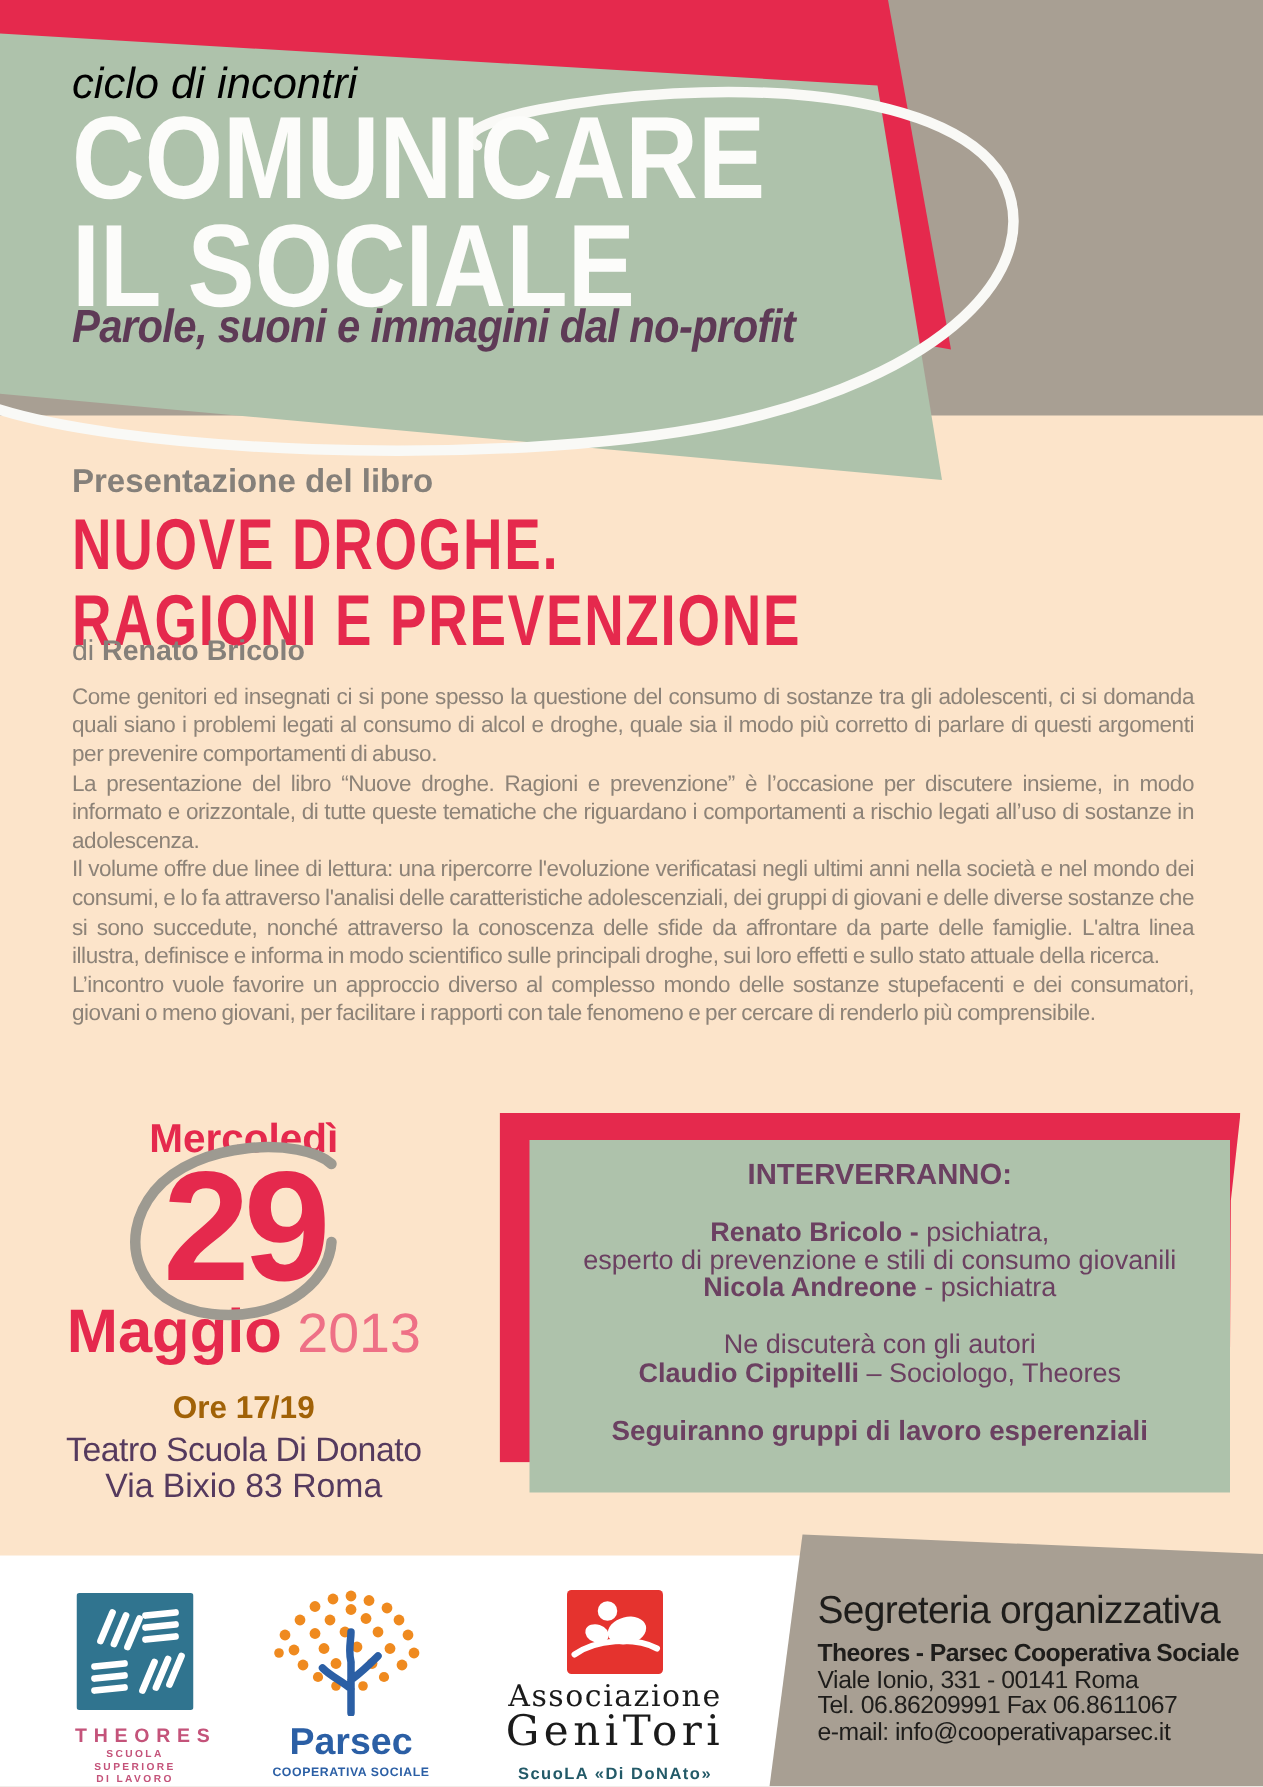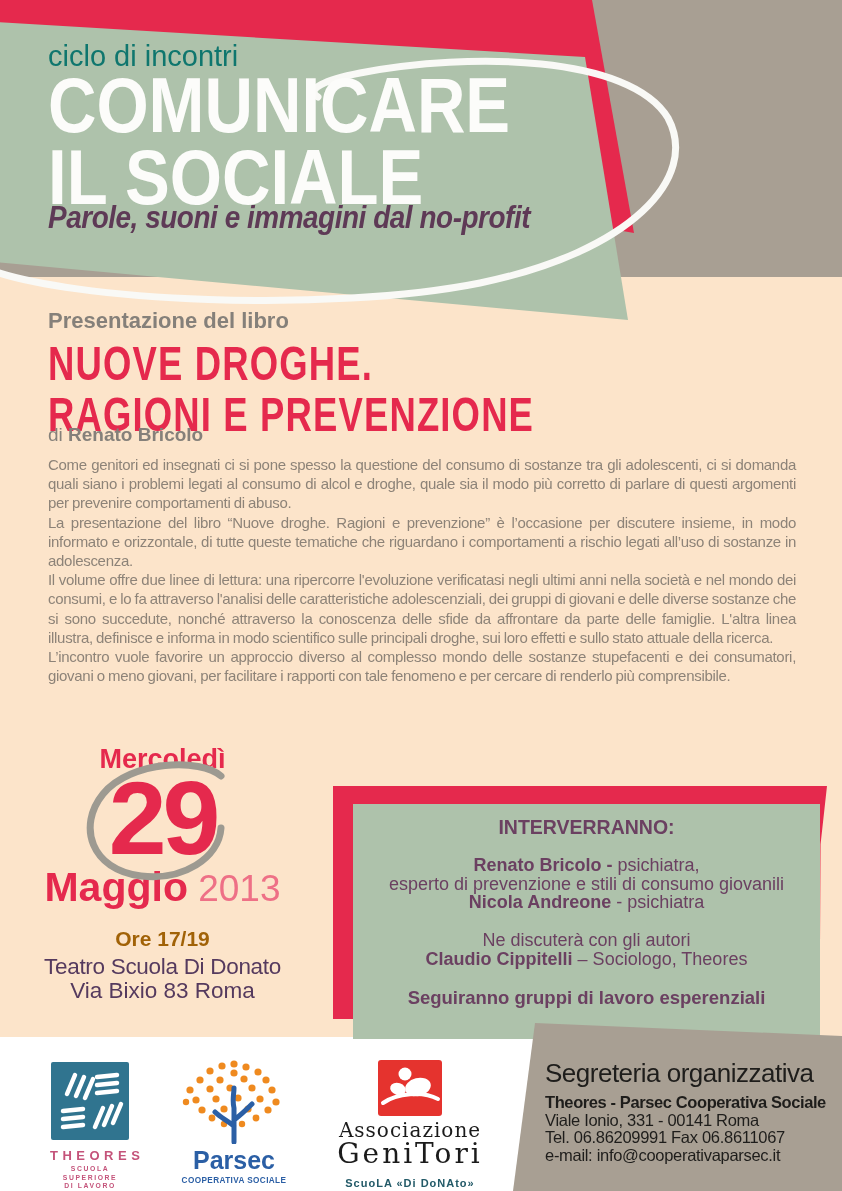--- a/index.html
+++ b/index.html
@@ -5,21 +5,21 @@
   html,body { margin:0; padding:0; background:#e8e8e8; }
   .poster {
     position:relative; width:842px; height:1191px; margin:0 auto;
     background:#ffffff; overflow:hidden;
     font-family:"Liberation Sans", sans-serif;
   }
   .peach-bg { position:absolute; left:0; top:0; width:842px; height:1037px; background:#fce4ca; }
 
   
   .header-svg { position:absolute; left:0; top:0; }
-  .kicker { position:absolute; left:48px; top:40px; font-size:29px; color:#0f766e; }
+  .kicker { position:absolute; left:48px; top:40px; font-size:29px; color:#000000;font-style:italic; }
   .main-title {
     position:absolute; left:48px; top:70px; font-size:78px; font-weight:bold;
     color:#fcfcfa; line-height:0.92; transform:scaleX(0.86); transform-origin:left top;
     white-space:nowrap;
   }
   .subtitle {
     position:absolute; left:48px; top:200px; font-size:31px; font-weight:bold; font-style:italic;
     color:#5e3a56; transform:scaleX(0.90); transform-origin:left top; white-space:nowrap; letter-spacing:-0.5px;
   }
 
@@ -49,21 +49,21 @@
     line-height:84px; letter-spacing:-4px; margin-top:2px;
   }
   .month-row { margin-top:0px; white-space:nowrap; }
   .month { font-size:41px; font-weight:bold; color:#e5294d;text-align:right; }
   .year { font-size:37px; font-weight:normal; color:#ee7086; }
   .time { margin-top:16px; font-size:21px; font-weight:bold; color:#a16207; }
   .venue { margin-top:5px; font-size:22.5px; letter-spacing:-0.3px; color:#553a5e; line-height:1.02; }
   .address { font-size:22.5px; color:#553a5e; line-height:1.02; margin-top:1px; }
 
   
-  .speakers-box { position:absolute; left:333px; top:786px; width:494px; height:253px; }
+  .speakers-box { position:absolute; left:333px; top:742px; width:494px; height:253px; }
   .speakers-red {
     position:absolute; left:0; top:0; width:494px; height:233px; background:#e5294d;
     clip-path:polygon(0 0, 100% 0, 98.7% 25%, 98.5% 100%, 0 100%);
   }
   .speakers-green { position:absolute; left:20px; top:18px; width:467px; height:235px; background:#aec2ab; }
   .speakers-content { padding-top:14px; text-align:center; color:#6b4061; font-size:18px; line-height:18.8px; }
   .sp-heading { font-weight:bold; font-size:19.5px; }
   .sp-group1 { margin-top:19px; }
   .sp-group2 { margin-top:19px; }
   .sp-closing { margin-top:20px; font-weight:bold; font-size:18.5px; }

